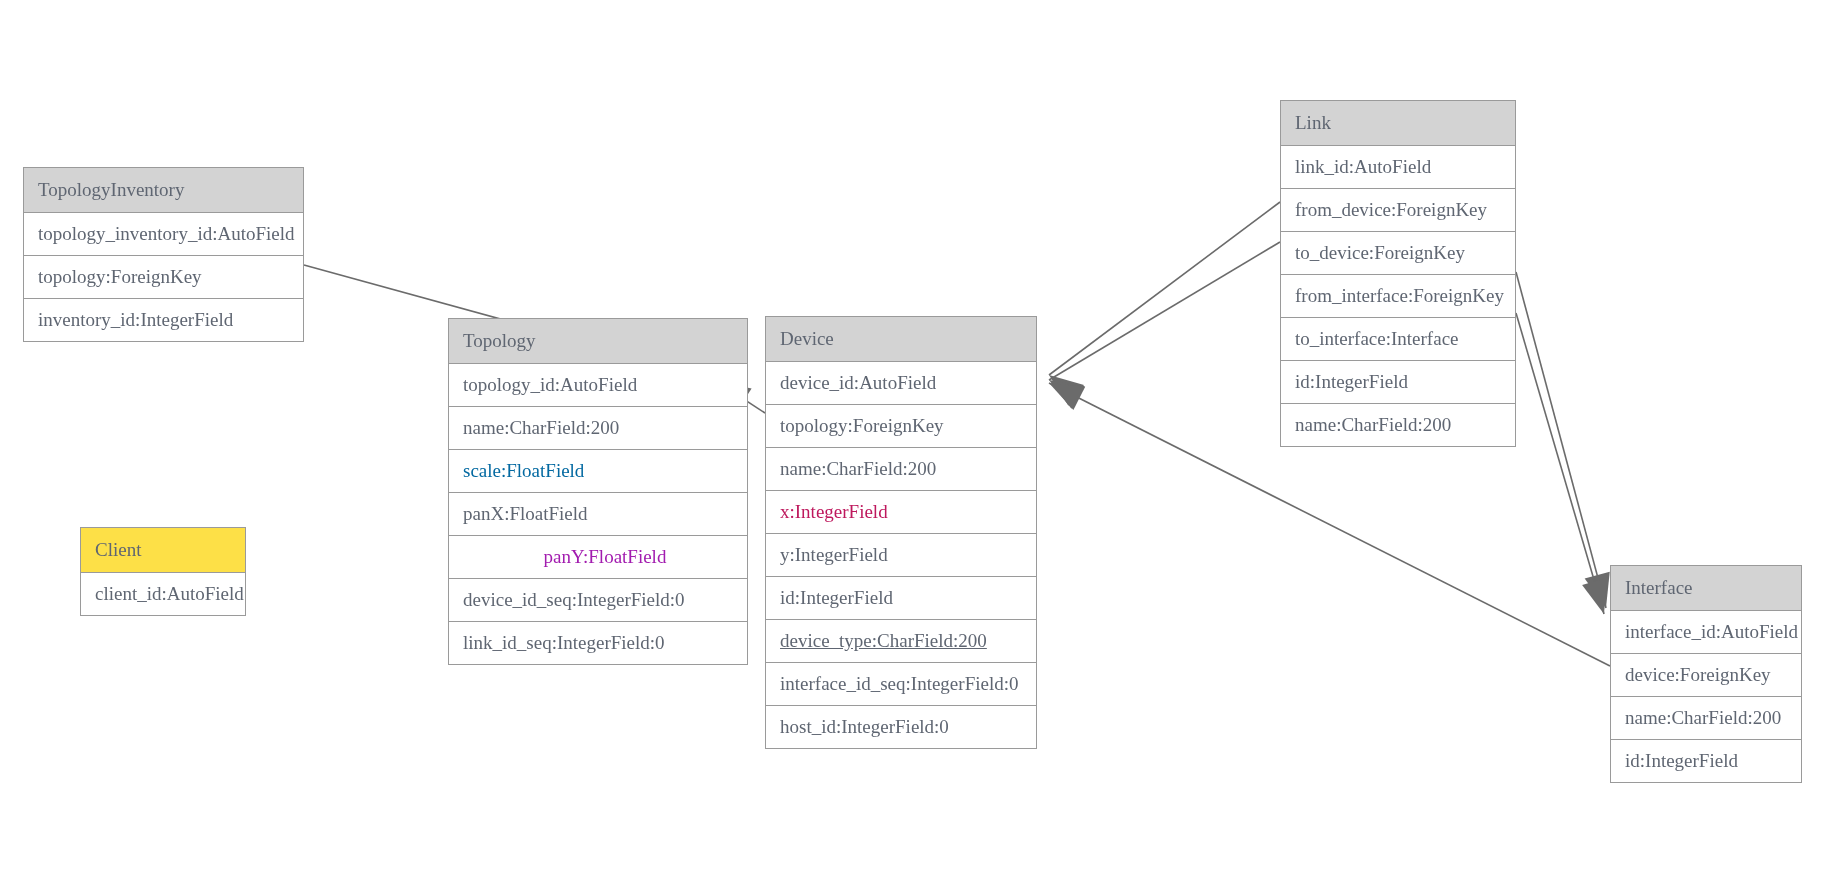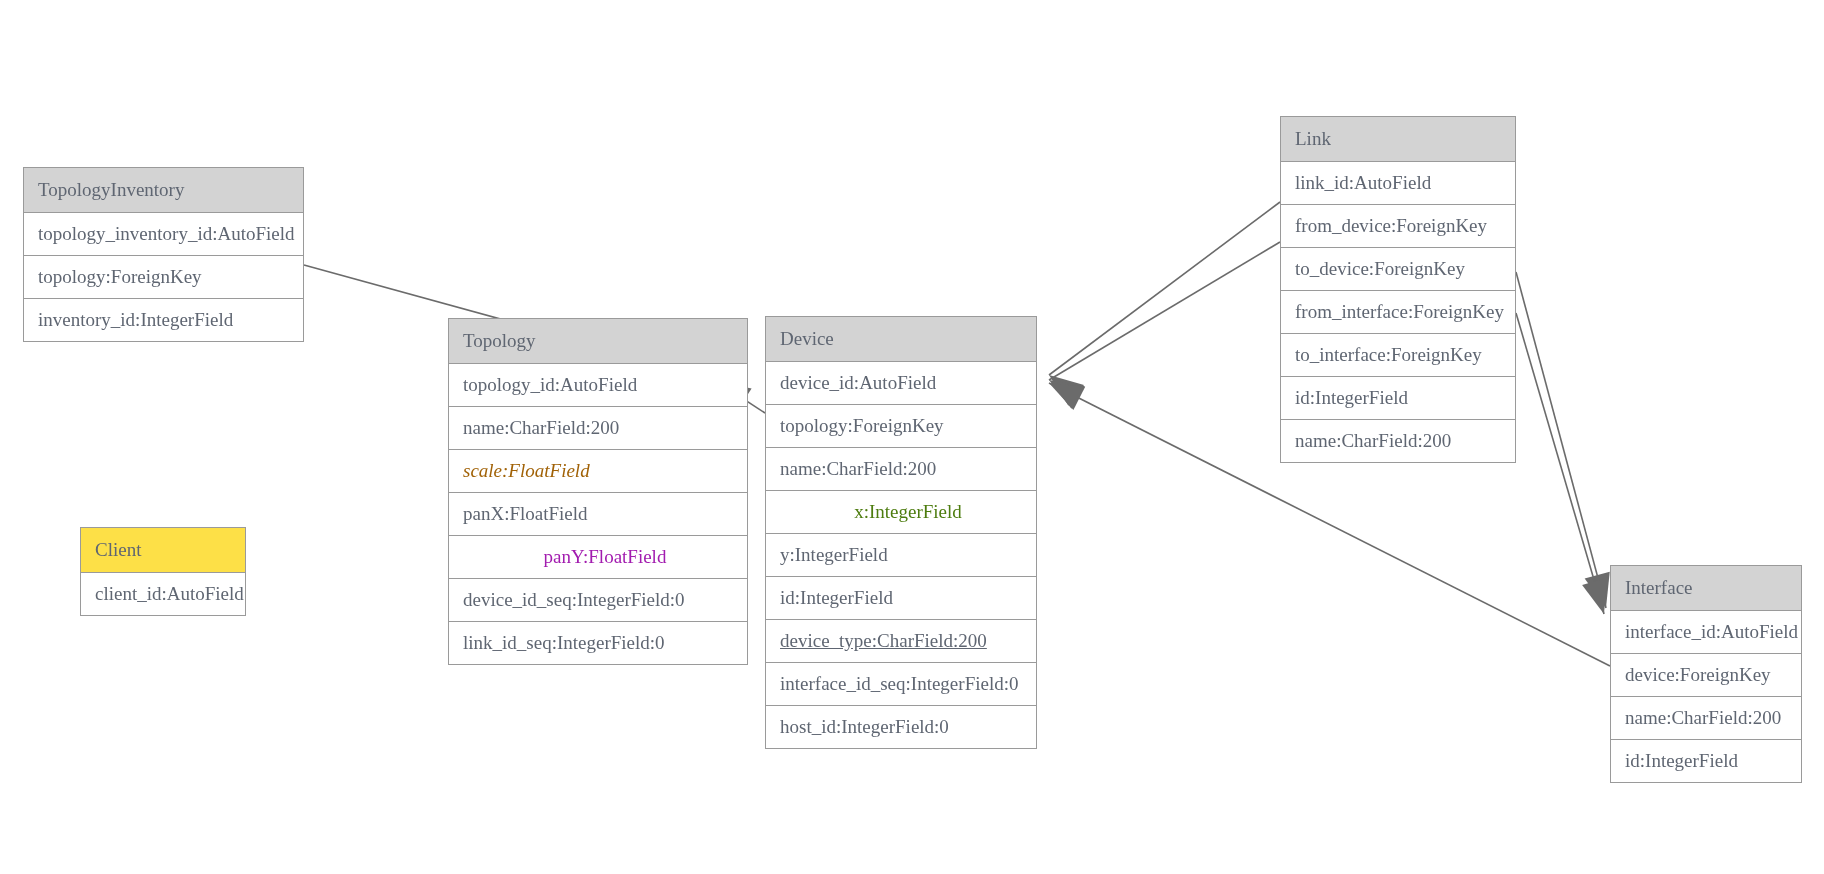--- a/index.html
+++ b/index.html
@@ -105,55 +105,55 @@
           <div class="field-row" style="border-bottom-color: rgb(154, 154, 154); color: rgb(95, 102, 114);">topology_inventory_id:AutoField</div>
           <div class="field-row" style="border-bottom-color: rgb(154, 154, 154); color: rgb(95, 102, 114);">topology:ForeignKey</div>
           <div class="field-row" style="border-bottom-color: rgb(154, 154, 154); color: rgb(95, 102, 114);">inventory_id:IntegerField</div>
         </div>
       </div>
       <div class="entity" style="left: 448px; top: 318px; width: 300px; border-color: rgb(154, 154, 154);">
         <div class="entity-header" style="background: rgb(211, 211, 211); border-bottom-color: rgb(154, 154, 154); color: rgb(95, 102, 114);">Topology</div>
         <div class="entity-fields">
           <div class="field-row" style="border-bottom-color: rgb(154, 154, 154); color: rgb(95, 102, 114);">topology_id:AutoField</div>
           <div class="field-row" style="border-bottom-color: rgb(154, 154, 154); color: rgb(95, 102, 114);">name:CharField:200</div>
-          <div class="field-row" style="border-bottom-color: rgb(154, 154, 154); color: #a16207; font-style: italic;">scale:FloatField</div>
+          <div class="field-row" style="border-bottom-color: rgb(154, 154, 154); color: #0369a1;">scale:FloatField</div>
           <div class="field-row" style="border-bottom-color: rgb(154, 154, 154); color: rgb(95, 102, 114);">panX:FloatField</div>
           <div class="field-row" style="border-bottom-color: rgb(154, 154, 154); color: #a21caf; text-align: center;">panY:FloatField</div>
           <div class="field-row" style="border-bottom-color: rgb(154, 154, 154); color: rgb(95, 102, 114);">device_id_seq:IntegerField:0</div>
           <div class="field-row" style="border-bottom-color: rgb(154, 154, 154); color: rgb(95, 102, 114);">link_id_seq:IntegerField:0</div>
         </div>
       </div>
       <div class="entity" style="left: 80px; top: 527px; width: 166px; border-color: rgb(154, 154, 154);">
         <div class="entity-header" style="background: #fde047; border-bottom-color: rgb(154, 154, 154); color: rgb(95, 102, 114);">Client</div>
         <div class="entity-fields">
           <div class="field-row" style="border-bottom-color: rgb(154, 154, 154); color: rgb(95, 102, 114);">client_id:AutoField</div>
         </div>
       </div>
       <div class="entity" style="left: 765px; top: 316px; width: 272px; border-color: rgb(154, 154, 154);">
         <div class="entity-header" style="background: rgb(211, 211, 211); border-bottom-color: rgb(154, 154, 154); color: rgb(95, 102, 114);">Device</div>
         <div class="entity-fields">
           <div class="field-row" style="border-bottom-color: rgb(154, 154, 154); color: rgb(95, 102, 114);">device_id:AutoField</div>
           <div class="field-row" style="border-bottom-color: rgb(154, 154, 154); color: rgb(95, 102, 114);">topology:ForeignKey</div>
           <div class="field-row" style="border-bottom-color: rgb(154, 154, 154); color: rgb(95, 102, 114);">name:CharField:200</div>
-          <div class="field-row" style="border-bottom-color: rgb(154, 154, 154); color: #4d7c0f; text-align: center;">x:IntegerField</div>
+          <div class="field-row" style="border-bottom-color: rgb(154, 154, 154); color: #be185d;">x:IntegerField</div>
           <div class="field-row" style="border-bottom-color: rgb(154, 154, 154); color: rgb(95, 102, 114);">y:IntegerField</div>
           <div class="field-row" style="border-bottom-color: rgb(154, 154, 154); color: rgb(95, 102, 114);">id:IntegerField</div>
           <div class="field-row" style="border-bottom-color: rgb(154, 154, 154); color: rgb(95, 102, 114); text-decoration: underline;">device_type:CharField:200</div>
           <div class="field-row" style="border-bottom-color: rgb(154, 154, 154); color: rgb(95, 102, 114);">interface_id_seq:IntegerField:0</div>
           <div class="field-row" style="border-bottom-color: rgb(154, 154, 154); color: rgb(95, 102, 114);">host_id:IntegerField:0</div>
         </div>
       </div>
-      <div class="entity" style="left: 1280px; top: 100px; width: 236px; border-color: rgb(154, 154, 154); margin-top: 16px;">
+      <div class="entity" style="left: 1280px; top: 100px; width: 236px; border-color: rgb(154, 154, 154);">
         <div class="entity-header" style="background: rgb(211, 211, 211); border-bottom-color: rgb(154, 154, 154); color: rgb(95, 102, 114);">Link</div>
         <div class="entity-fields">
           <div class="field-row" style="border-bottom-color: rgb(154, 154, 154); color: rgb(95, 102, 114);">link_id:AutoField</div>
           <div class="field-row" style="border-bottom-color: rgb(154, 154, 154); color: rgb(95, 102, 114);">from_device:ForeignKey</div>
           <div class="field-row" style="border-bottom-color: rgb(154, 154, 154); color: rgb(95, 102, 114);">to_device:ForeignKey</div>
           <div class="field-row" style="border-bottom-color: rgb(154, 154, 154); color: rgb(95, 102, 114);">from_interface:ForeignKey</div>
-          <div class="field-row" style="border-bottom-color: rgb(154, 154, 154); color: rgb(95, 102, 114);">to_interface:ForeignKey</div>
+          <div class="field-row" style="border-bottom-color: rgb(154, 154, 154); color: rgb(95, 102, 114);">to_interface:Interface</div>
           <div class="field-row" style="border-bottom-color: rgb(154, 154, 154); color: rgb(95, 102, 114);">id:IntegerField</div>
           <div class="field-row" style="border-bottom-color: rgb(154, 154, 154); color: rgb(95, 102, 114);">name:CharField:200</div>
         </div>
       </div>
       <div class="entity" style="left: 1610px; top: 565px; width: 192px; border-color: rgb(154, 154, 154);">
         <div class="entity-header" style="background: rgb(211, 211, 211); border-bottom-color: rgb(154, 154, 154); color: rgb(95, 102, 114);">Interface</div>
         <div class="entity-fields">
           <div class="field-row" style="border-bottom-color: rgb(154, 154, 154); color: rgb(95, 102, 114);">interface_id:AutoField</div>
           <div class="field-row" style="border-bottom-color: rgb(154, 154, 154); color: rgb(95, 102, 114);">device:ForeignKey</div>
           <div class="field-row" style="border-bottom-color: rgb(154, 154, 154); color: rgb(95, 102, 114);">name:CharField:200</div>

